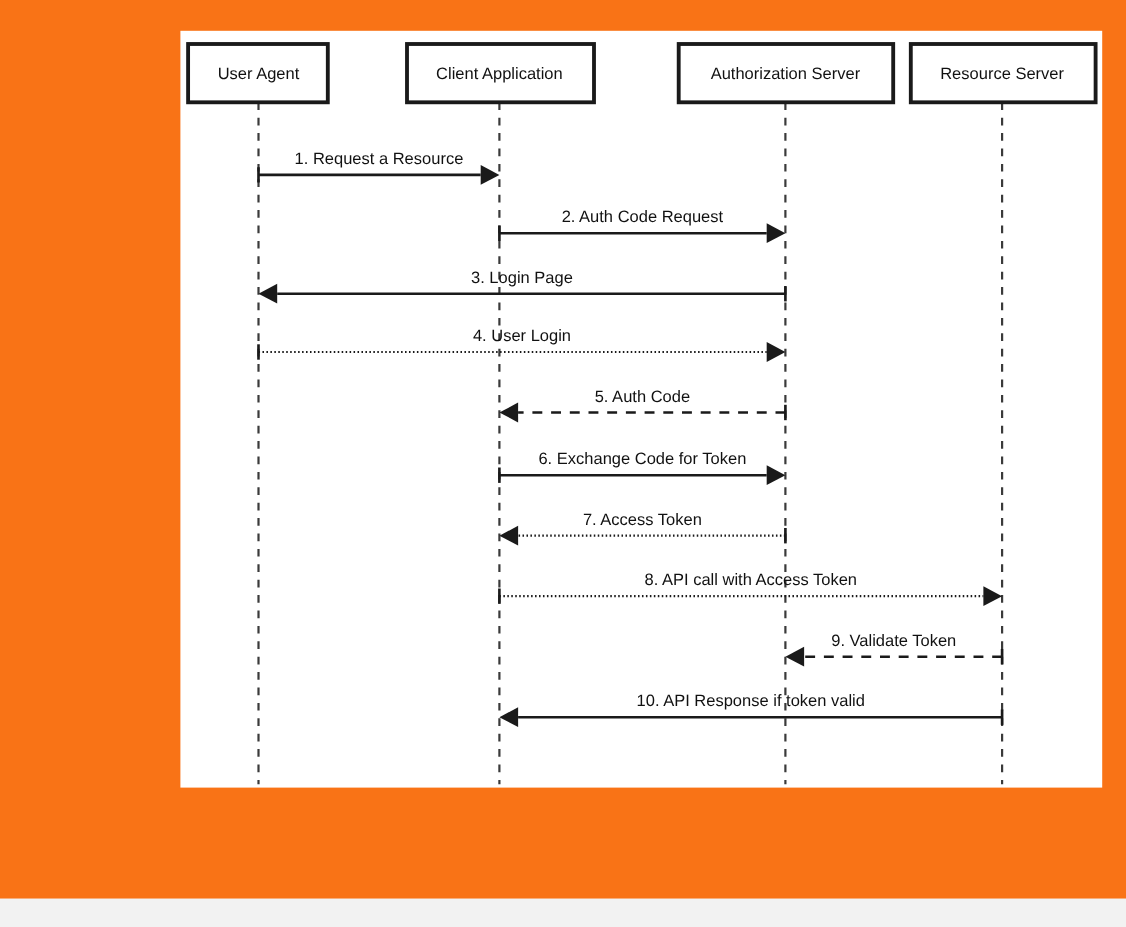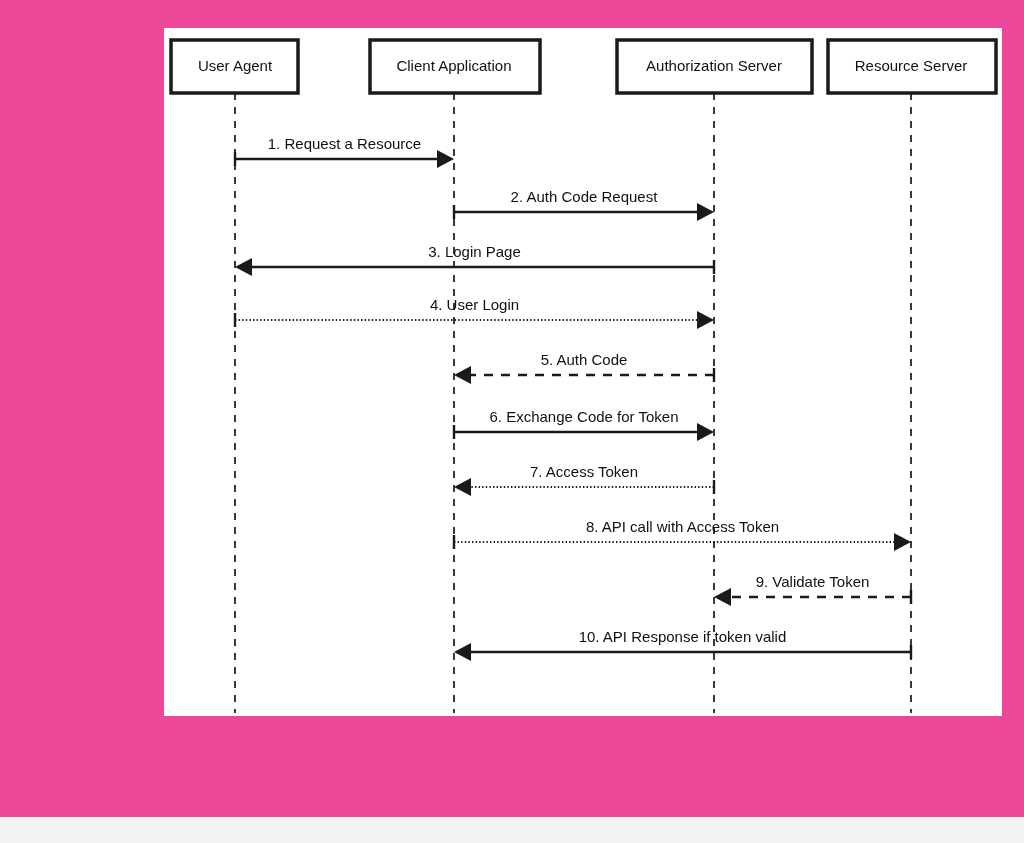--- a/index.html
+++ b/index.html
@@ -5,21 +5,21 @@
   html, body {
     margin: 0;
     padding: 0;
     background: #f2f2f2;
     font-family: "Liberation Sans", sans-serif;
   }
   #page {
     position: relative;
     width: 1024px;
     height: 817px;
-    background: #ec4899;
+    background: #f97316;
     overflow: hidden;
   }
   #canvas {
     position: absolute;
     left: 164px;
     top: 28px;
     width: 838px;
     height: 688px;
     background: #ffffff;
   }

